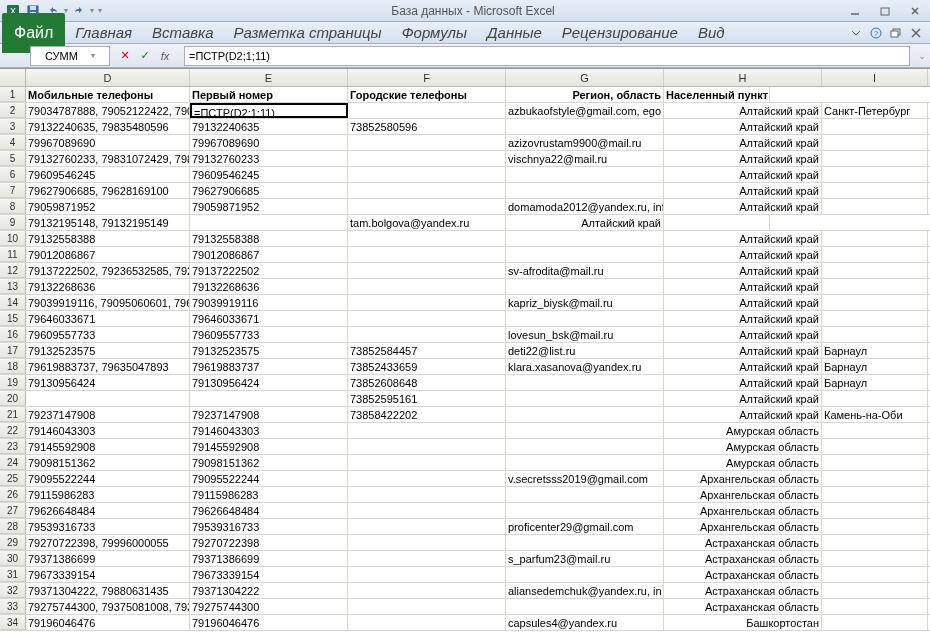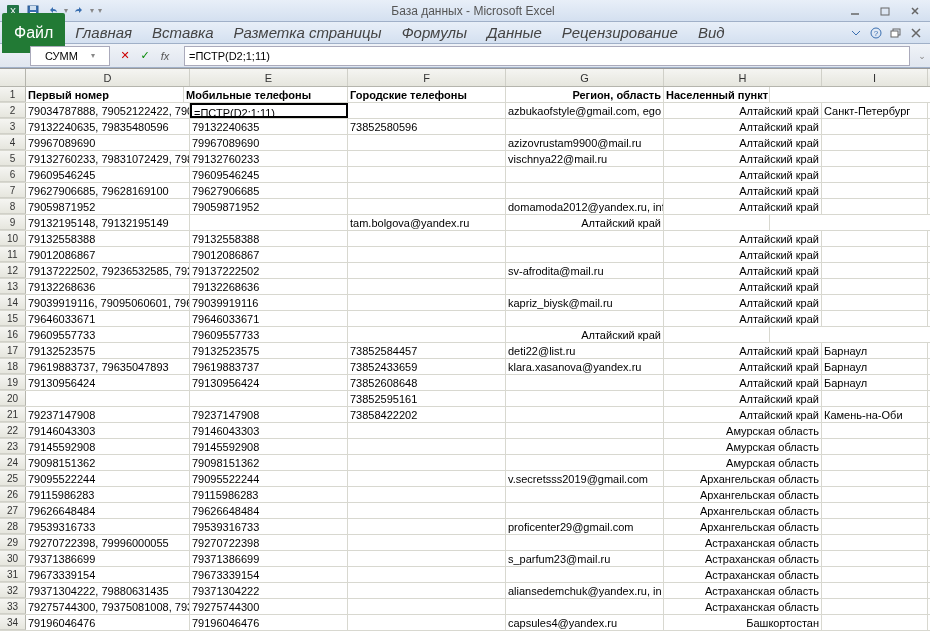--- a/index.html
+++ b/index.html
@@ -167,22 +167,22 @@
     <div class="col-h D">D</div>
     <div class="col-h E">E</div>
     <div class="col-h F">F</div>
     <div class="col-h G">G</div>
     <div class="col-h H">H</div>
     <div class="col-h I">I</div>
   </div>
   <div class="rows" id="rows-container">
       <div class="row header-row">
         <div class="row-h">1</div>
+        <div class="cell D"><span>Мобильные телефоны</span></div>
         <div class="cell E"><span>Первый номер</span></div>
-        <div class="cell D"><span>Мобильные телефоны</span></div>
         <div class="cell F"><span>Городские телефоны</span></div>
         <div class="cell H"><span>Регион, область</span></div>
         <div class="cell I"><span>Населенный пункт</span></div>
       </div>
       <div class="row">
         <div class="row-h">2</div>
         <div class="cell D"><span class="t"></span><span>79034787888, 79052122422, 7906</span></div>
         <div class="cell E active-cell editing"><span>=ПСТР(D2;1;11)</span></div>
         <div class="cell F"><span></span></div>
         <div class="cell G"><span>azbukaofstyle@gmail.com, ego</span></div>
@@ -303,20 +303,21 @@
         <div class="cell F"><span></span></div>
         <div class="cell G"><span></span></div>
         <div class="cell H"><span>Алтайский край</span></div>
         <div class="cell I"><span></span></div>
       </div>
       <div class="row">
         <div class="row-h">16</div>
         <div class="cell D"><span class="t"></span><span>79609557733</span></div>
         <div class="cell E"><span class="t"></span><span>79609557733</span></div>
         <div class="cell F"><span></span></div>
+        <div class="cell G"><span>lovesun_bsk@mail.ru</span></div>
         <div class="cell H"><span>Алтайский край</span></div>
         <div class="cell I"><span></span></div>
       </div>
       <div class="row">
         <div class="row-h">17</div>
         <div class="cell D"><span class="t"></span><span>79132523575</span></div>
         <div class="cell E"><span class="t"></span><span>79132523575</span></div>
         <div class="cell F"><span class="t"></span><span>73852584457</span></div>
         <div class="cell G"><span>deti22@list.ru</span></div>
         <div class="cell H"><span>Алтайский край</span></div>

